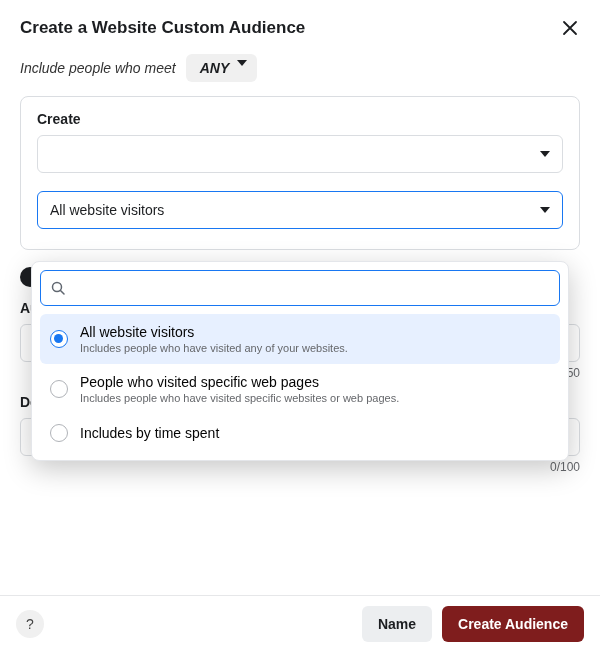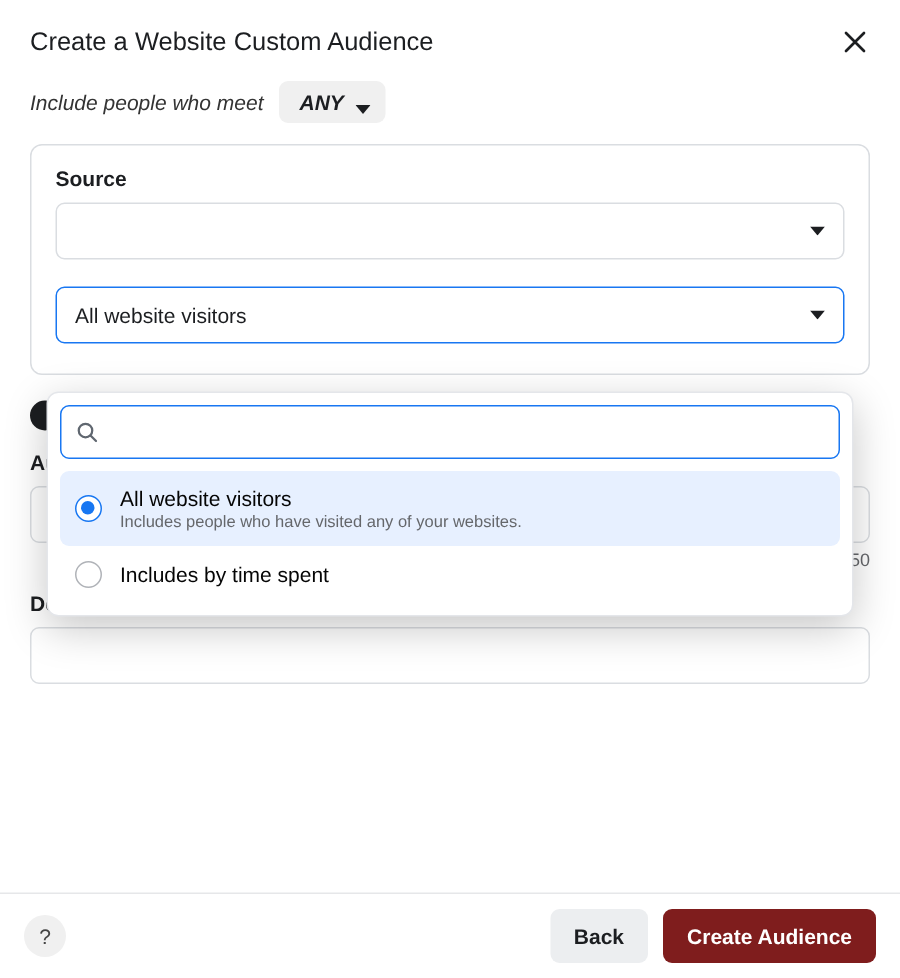--- a/index.html
+++ b/index.html
@@ -12,42 +12,42 @@
       position: relative;
     }
     .header {
       display: flex;
       justify-content: space-between;
       align-items: center;
       padding: 18px 20px 10px 20px;
     }
     .header h2 {
       font-size: 17px;
-      font-weight: 400;
+      font-weight: 700;
     }
     .close-x {
       cursor: pointer;
       width: 20px; height: 20px;
       display:flex;align-items:center;justify-content:center;
     }
     .criteria-row {
       display: flex;
       align-items: center;
       gap: 10px;
       padding: 6px 20px 14px 20px;
       font-size: 14px;
       color: #333;
       font-style: italic;
     }
     .pill {
       background: #f0f0f0;
       border-radius: 6px;
       padding: 6px 10px 6px 14px;
       display: inline-flex;
-      align-items: flex-end;
+      align-items: flex-start;
       gap: 8px;
       font-weight: 600;
       font-size: 14px;
       cursor: pointer;
       color:#1c1e21;
     }
     .caret-down {
       display:inline-block;
     }
     .caret-down svg{display:block}
@@ -239,21 +239,21 @@
     <span class="caret-down">
         <svg width="10" height="6" viewBox="0 0 10 6">
           <path d="M0 0 L5 6 L10 0 Z" fill="#1c1e21"></path>
         </svg>
       </span>
   </span>
 </div>
 
 <div class="panel">
   <div class="field-group">
-    <div class="field-label">Source</div>
+    <div class="field-label">Create</div>
     <div class="select">
       <span></span>
       <span class="caret-down">
           <svg width="10" height="6" viewBox="0 0 10 6">
             <path d="M0 0 L5 6 L10 0 Z" fill="#1c1e21"></path>
           </svg>
         </span>
     </div>
   </div>
   <div class="field-group">
@@ -279,20 +279,27 @@
     <div class="option selected">
       <div class="radio on"></div>
       <div>
         <div class="option-title">All website visitors</div>
         <div class="option-sub">Includes people who have visited any of your websites.</div>
       </div>
     </div>
     <div class="option">
       <div class="radio"></div>
       <div>
+        <div class="option-title">People who visited specific web pages</div>
+        <div class="option-sub">Includes people who have visited specific websites or web pages.</div>
+      </div>
+    </div>
+    <div class="option">
+      <div class="radio"></div>
+      <div>
         <div class="option-title">Includes by time spent</div>
       </div>
     </div>
   </div>
 </div>
 
 <div class="add-exclusions">
   <div class="pill-dark"></div>
 </div>
 
@@ -302,23 +309,24 @@
   <div class="counter">0/50</div>
 </div>
 
 <div class="section">
   <h4>
     <span>Description</span>
     <span class="muted"> · </span>
     <span class="muted">Optional</span>
   </h4>
   <input class="text-input" value="" style="">
+  <div class="counter">0/100</div>
 </div>
 
 <div class="footer">
   <div class="help-circle">
     <span>?</span>
   </div>
   <div class="footer-buttons">
-    <button class="btn back">Back</button>
+    <button class="btn back">Name</button>
     <button class="btn primary">Create Audience</button>
   </div>
 </div>
 
 </body></html>

